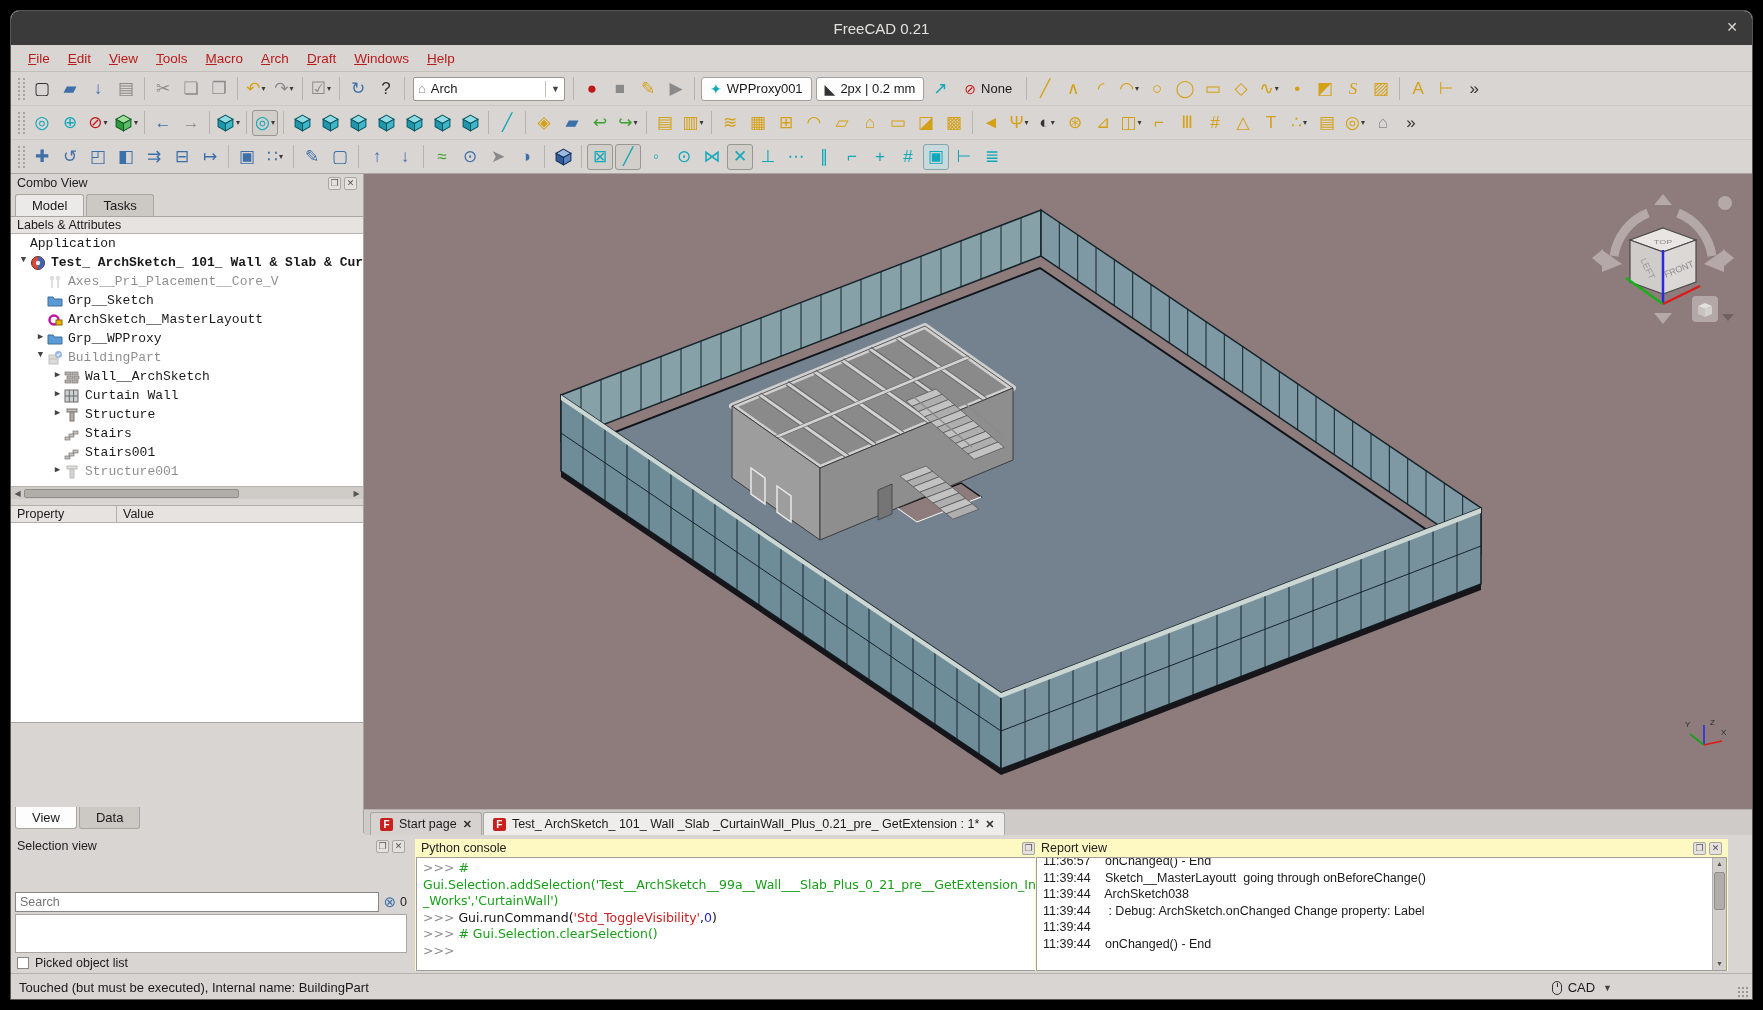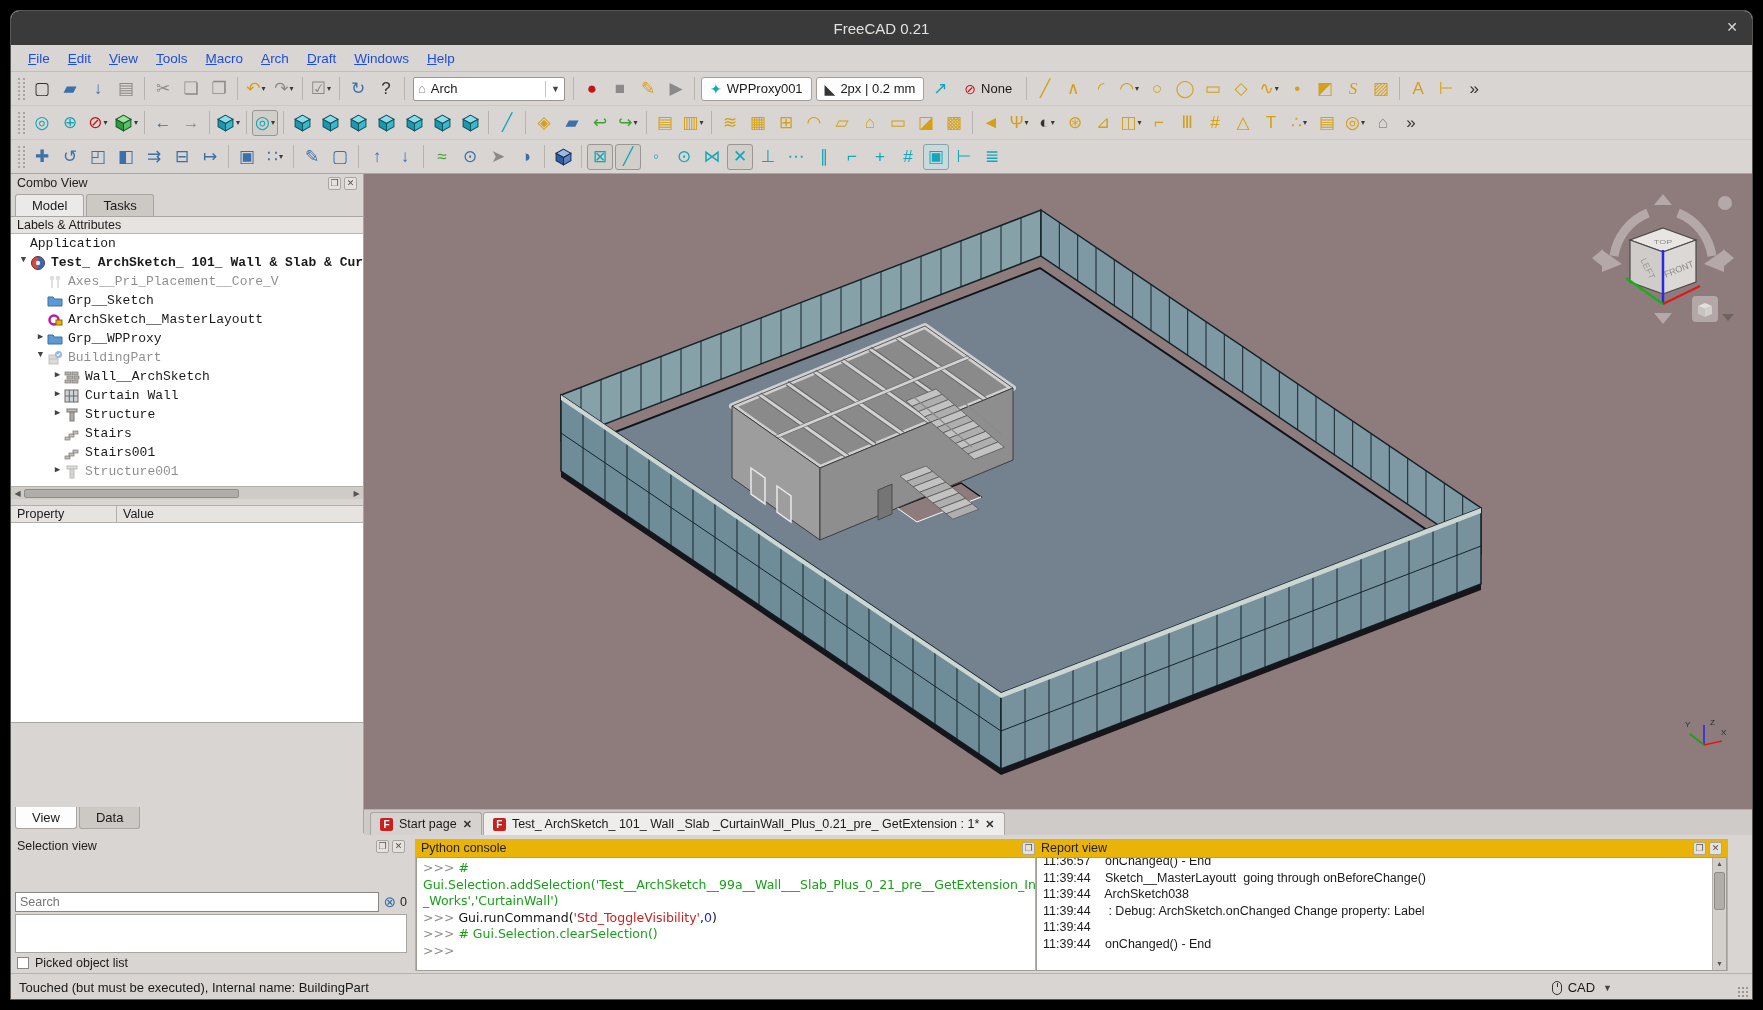--- a/index.html
+++ b/index.html
@@ -9,21 +9,21 @@
   #window{position:absolute;left:10px;top:10px;width:1743px;height:990px;background:#d9d5d2;
           border-radius:9px 9px 0 0;overflow:hidden;border:1px solid #5a5654;}
   
   #titlebar{position:absolute;left:0;top:0;width:100%;height:34px;background:#3a3a3a;
             border-radius:8px 8px 0 0;display:flex;align-items:center;justify-content:center;}
   #titlebar .title{color:#e3e1df;font-size:15px;}
   #titlebar .close{position:absolute;right:14px;top:8px;color:#d8d6d4;font-size:14px;cursor:default;}
   
   #menubar{position:absolute;left:0;top:34px;width:100%;height:27px;background:#d9d5d2;
            border-bottom:1px solid #c2beba;display:flex;align-items:center;padding-left:8px;}
-  .menu-item{display:inline-block;padding:3px 9px;font-size:13.5px;color:#1d4ed8;}
+  .menu-item{display:inline-block;padding:3px 9px;font-size:13.5px;color:#b91c1c;}
   .menu-item::first-letter{text-decoration:underline;}
   
   .toolbar-row{position:absolute;left:0;width:100%;height:34px;background:#d9d5d2;
                display:flex;align-items:center;padding-left:4px;border-bottom:1px solid #ccc8c4;}
   #tb1{top:61px;} #tb2{top:95px;} #tb3{top:129px;border-bottom:1px solid #a9a5a1;}
   .grip{width:7px;height:22px;margin:0 3px;border-left:2px dotted #a8a4a0;border-right:2px dotted #a8a4a0;}
   .sep{width:1px;height:23px;background:#b7b3af;margin:0 4px;}
   .tool{min-width:26px;height:26px;display:flex;align-items:center;justify-content:center;
         border-radius:3px;position:relative;margin:0 1px;}
   .tool .glyph{font-size:17px;line-height:1;}
@@ -91,21 +91,21 @@
              border-top:1px solid #b5b1ad;display:flex;align-items:stretch;padding-left:6px;gap:1px;}
   .vtab{display:flex;align-items:center;gap:6px;padding:0 9px;font-size:12.5px;background:#d6d2cf;
         border:1px solid #aaa6a2;border-bottom:none;margin-top:2px;border-radius:3px 3px 0 0;white-space:nowrap;}
   .vtab.active{background:#efedeb;}
   .fc-ico{width:13px;height:13px;background:#c8201c;border-radius:2px;color:#fff;font-size:10px;
           font-weight:bold;display:flex;align-items:center;justify-content:center;flex:none;}
   .vtab .x{font-size:11px;color:#333;font-weight:bold;}
   .navcube{position:absolute;top:18px;right:16px;width:150px;height:150px;}
   .axiscross{position:absolute;right:26px;bottom:52px;width:44px;height:42px;}
   
-  .bpanel{position:absolute;top:828px;height:132px;background:#eab308;display:flex;flex-direction:column;}
+  .bpanel{position:absolute;top:828px;height:132px;background:#fef9c3;display:flex;flex-direction:column;}
   #py-panel{left:404px;width:642px;} #report-panel{left:1024px;width:693px;}
   .bp-body{flex:1;background:#fff;border:1px solid #a19d99;margin:0 1px;position:relative;overflow:hidden;}
   .bp-lines{padding:2px 6px;font-size:12.5px;line-height:16.5px;white-space:pre;}
   .c-p{color:#8f8f8f;} .c-gn{color:#17a017;} .c-kk{color:#111;} .c-rd{color:#cc2020;} .c-bl{color:#2222cc;}
   #report-lines{margin-top:-7px;}
   #report-lines .time{display:inline-block;min-width:55px;}
   .vscroll{position:absolute;right:0;top:0;bottom:0;width:14px;background:#d3d0cc;border-left:1px solid #b5b1ad;}
   .vscroll .a{position:absolute;left:0;width:100%;height:12px;font-size:7px;color:#555;text-align:center;line-height:12px;}
   .vscroll .a.up{top:0;} .vscroll .a.dn{bottom:0;}
   .vscroll .th{position:absolute;left:1px;width:11px;background:#b1aeaa;border:1px solid #918e8a;border-radius:2px;}

